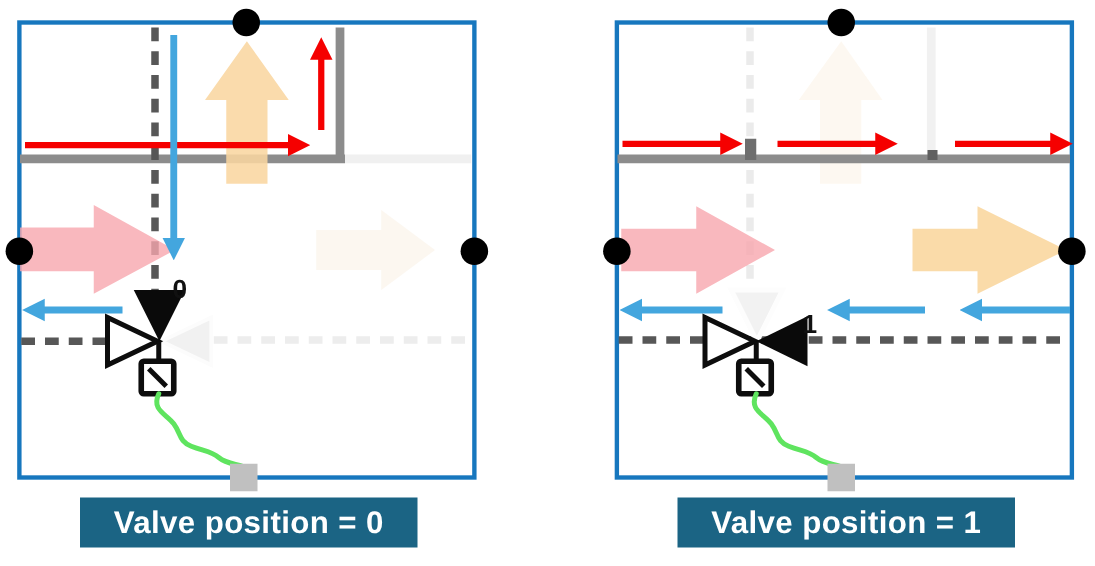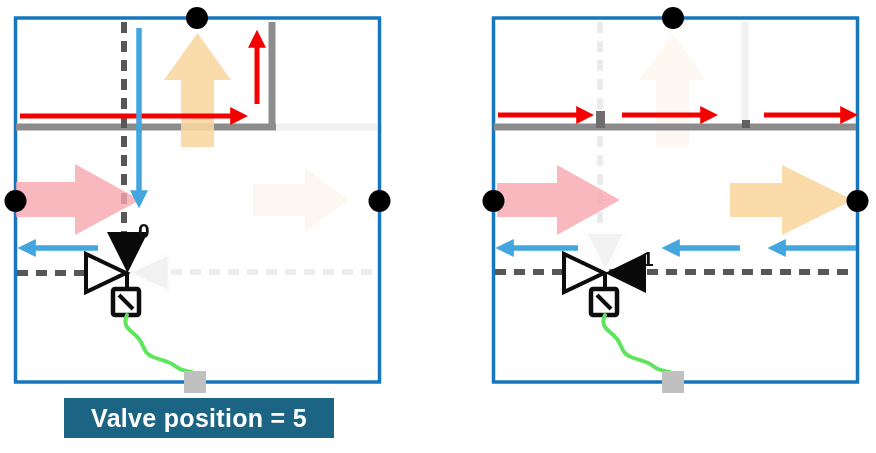--- a/index.html
+++ b/index.html
@@ -65,21 +65,21 @@
       <text x="138" y="238" font-size="21" font-weight="bold" fill="#111111">0</text>
 
       <path d="M 127 315 C 121 328, 133 331, 139 339 C 145 347, 143 353, 153 357 C 163 361, 169 361, 175 366 C 181 371, 188 371, 194 373" fill="none" stroke="#5FE45F" stroke-width="4" stroke-linecap="round"></path>
       <rect x="184" y="371" width="22" height="22" fill="#C0C0C0"></rect>
 
       <circle cx="197" cy="18" r="11" fill="#000000"></circle>
       <circle cx="15.5" cy="201" r="11" fill="#000000"></circle>
       <circle cx="379.5" cy="201" r="11" fill="#000000"></circle>
     </svg>
 
-    <div class="caption">Valve position = 5</div>
+    <div class="caption">Valve position = 0</div>
   </div>
 
   <div class="panel" style="left:478px">
     <svg width="398" height="395" viewBox="0 0 398 395">
       <defs>
         <marker id="mr1" viewBox="0 0 10 10" refX="1" refY="5" markerWidth="3.6" markerHeight="3.8" orient="auto">
           <path d="M0,0 L10,5 L0,10 z" fill="#F50000"></path>
         </marker>
         <marker id="mb1" viewBox="0 0 10 10" refX="1" refY="5" markerWidth="3.3" markerHeight="3.5" orient="auto">
           <path d="M0,0 L10,5 L0,10 z" fill="#43A6DE"></path>
@@ -120,15 +120,16 @@
       <text x="164" y="266" font-size="21" font-weight="bold" fill="#111111">1</text>
 
       <path d="M 127 315 C 121 328, 133 331, 139 339 C 145 347, 143 353, 153 357 C 163 361, 169 361, 175 366 C 181 371, 188 371, 194 373" fill="none" stroke="#5FE45F" stroke-width="4" stroke-linecap="round"></path>
       <rect x="184" y="371" width="22" height="22" fill="#C0C0C0"></rect>
 
       <circle cx="195" cy="18" r="11" fill="#000000"></circle>
       <circle cx="15.5" cy="201" r="11" fill="#000000"></circle>
       <circle cx="379.5" cy="201" r="11" fill="#000000"></circle>
     </svg>
 
+    <div class="caption">Valve position = 1</div>
   </div>
 
 </div>
 
 </body></html>

